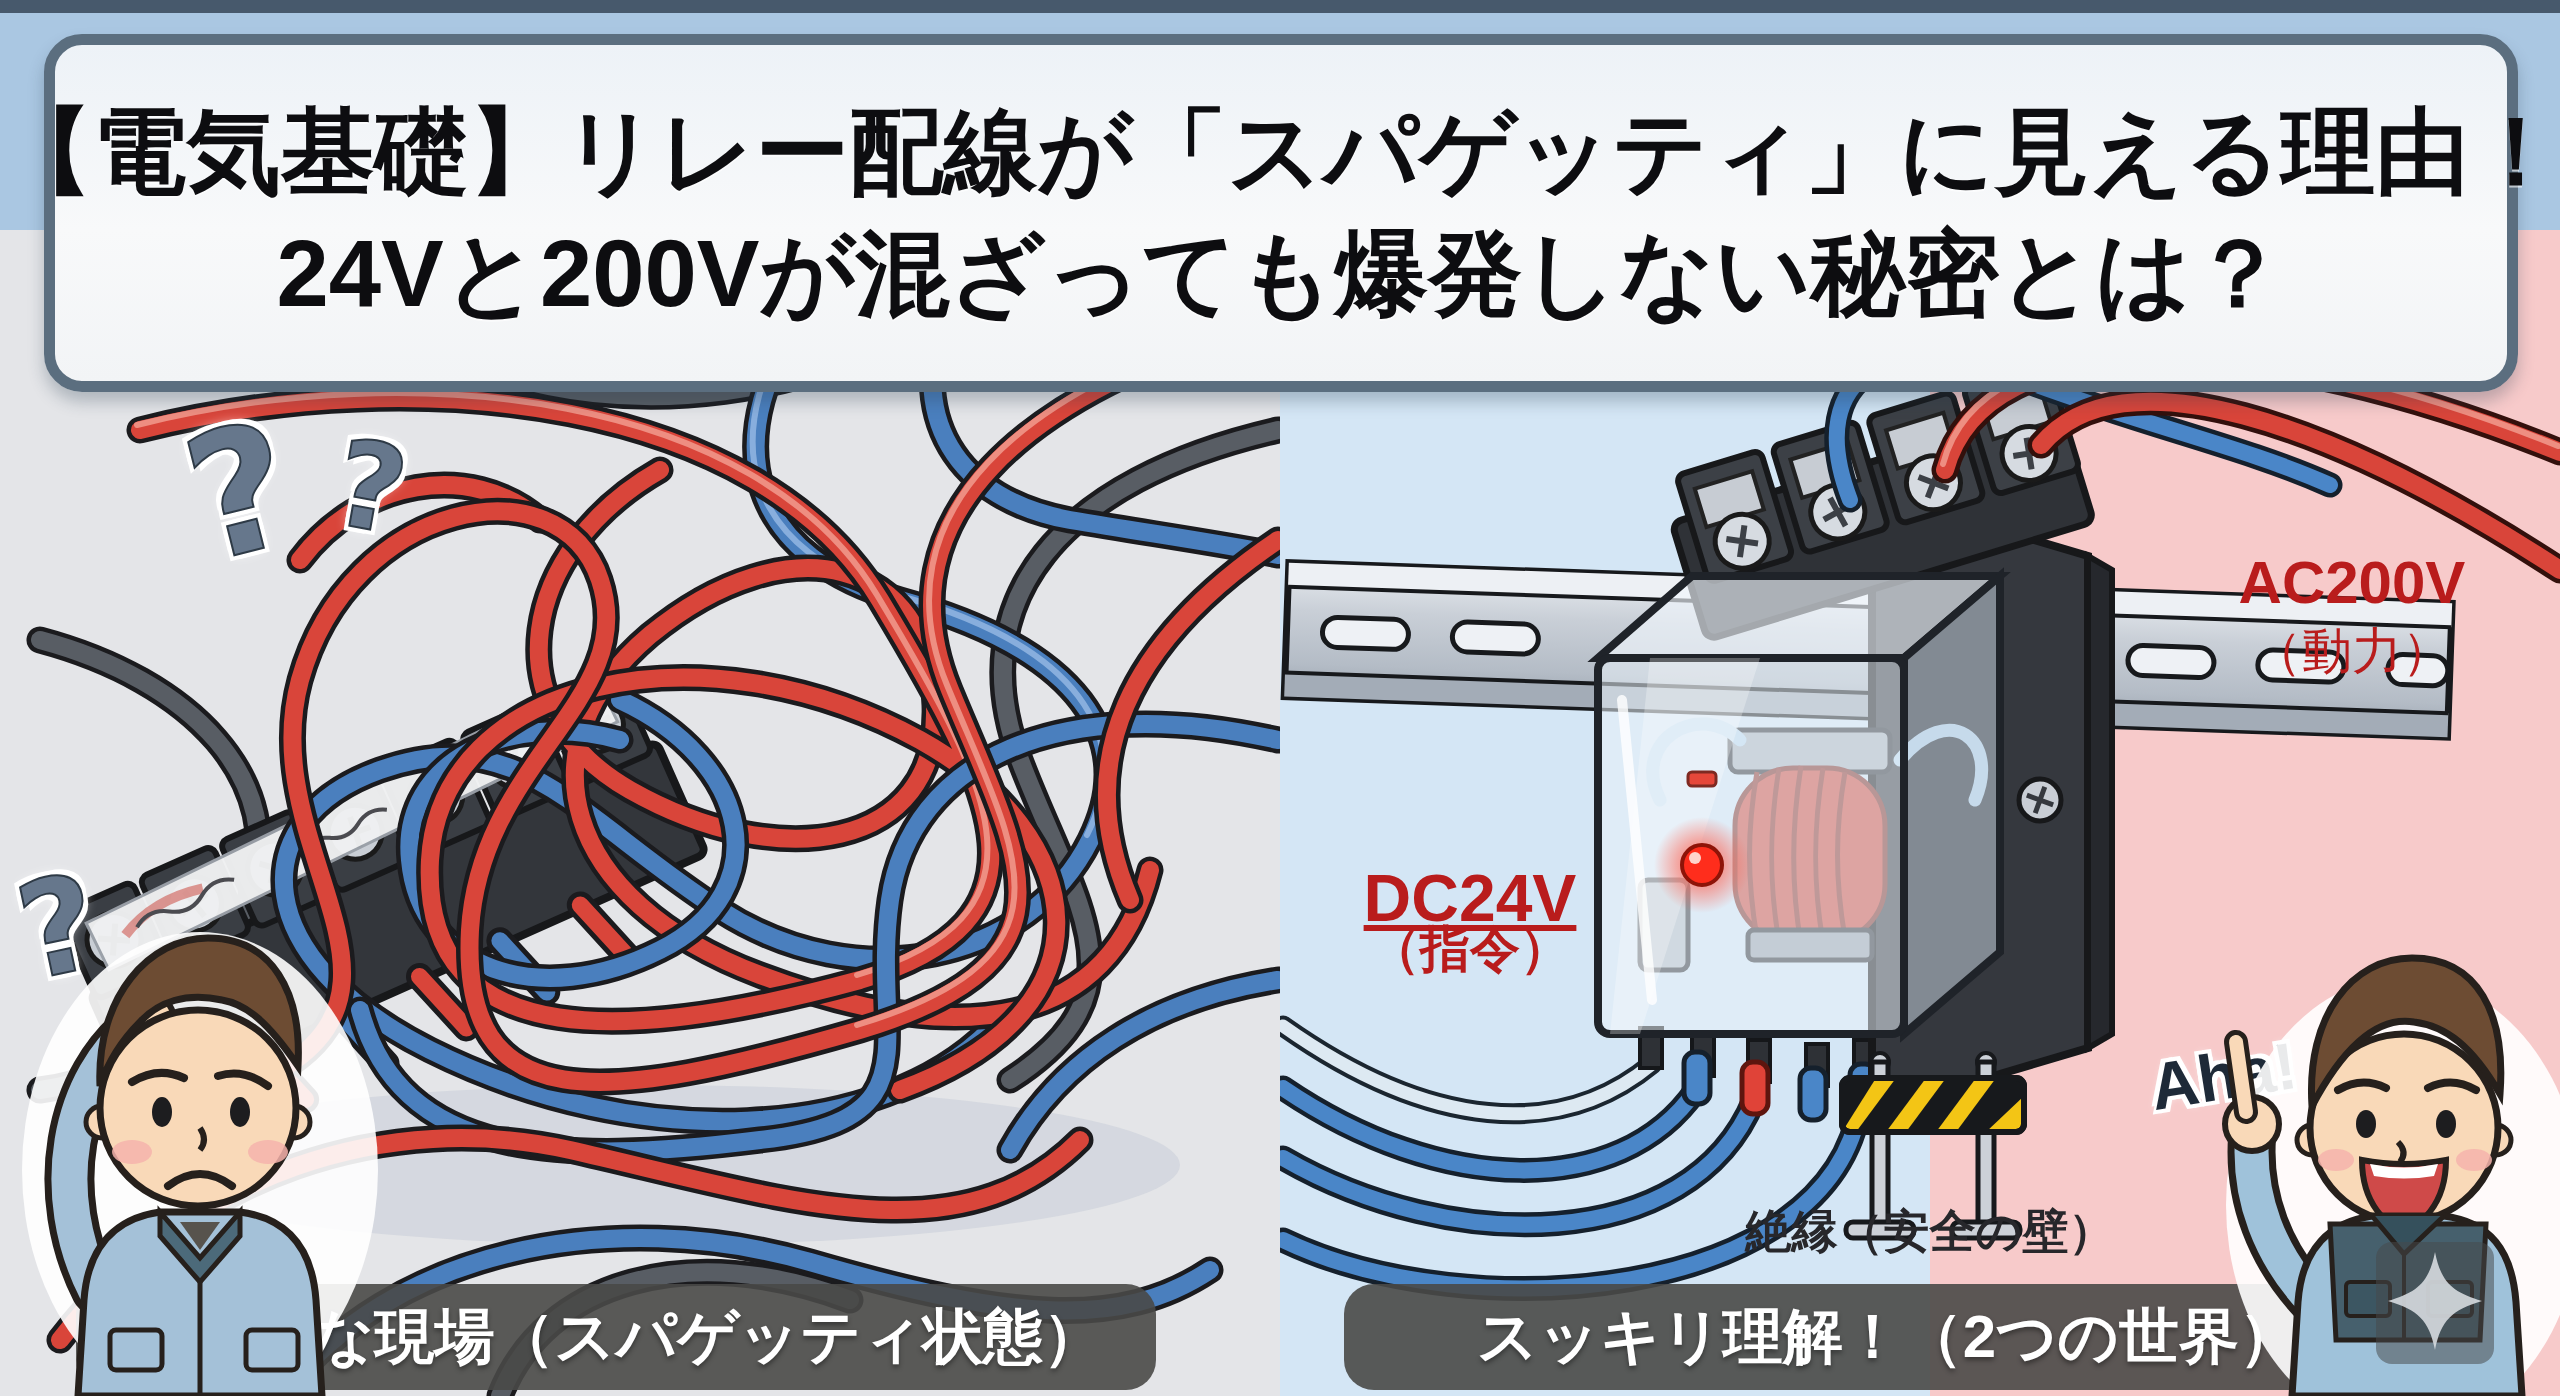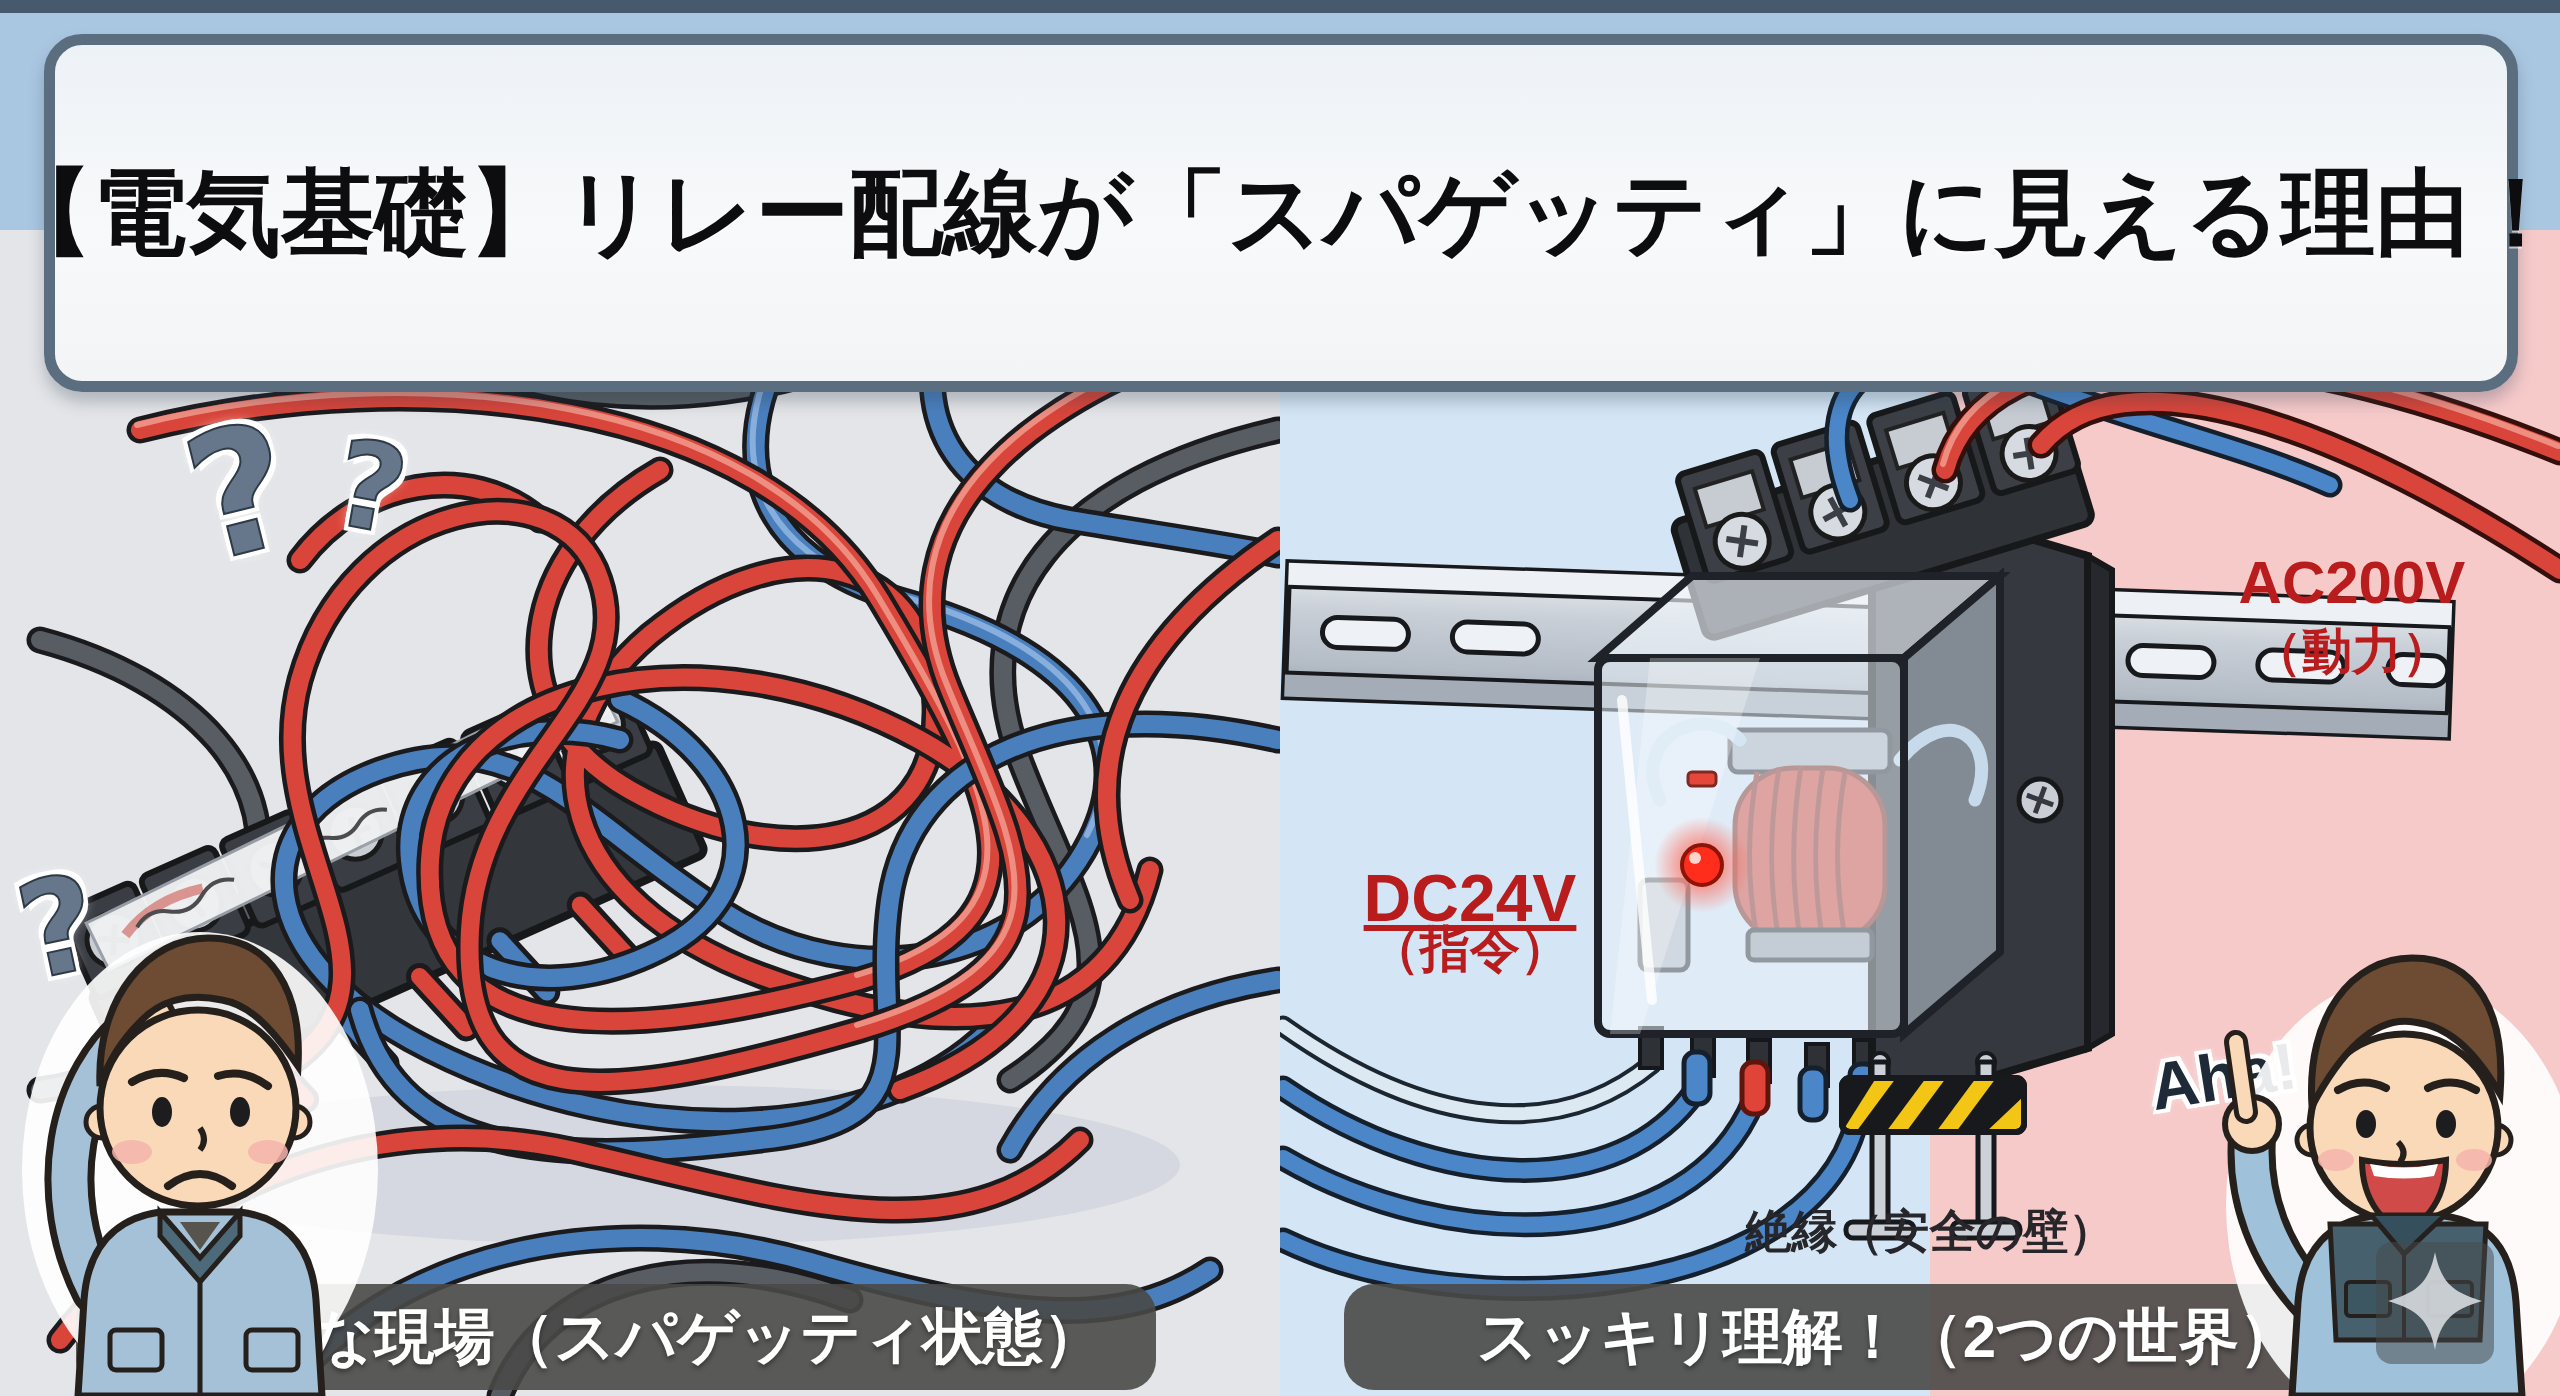--- a/index.html
+++ b/index.html
@@ -19,21 +19,21 @@
            border-radius:30px;color:#fff;font-size:60px;font-weight:800;z-index:2;
            display:flex;align-items:center;justify-content:center;white-space:nowrap;
            text-shadow:0 3px 5px rgba(0,0,0,.4);}
   #capL{left:76px;width:1080px;}
   #capR{left:1344px;width:1088px;}
   
   .flabel{position:absolute;z-index:3;font-weight:900;color:#b91c1c;white-space:nowrap;text-align:center;}
   #dcv{left:1330px;top:860px;width:280px;font-size:66px;text-decoration:underline;}
   #dcr{left:1330px;top:916px;width:280px;font-size:50px;font-weight:800;}
   #acv{left:2212px;top:548px;width:280px;font-size:60px;}
-  #acr{left:2212px;top:618px;width:280px;font-size:50px;font-weight:700;}
+  #acr{left:2212px;top:618px;width:280px;font-size:50px;font-weight:400;}
   #ins{left:1735px;top:1178px;width:390px;font-size:46px;font-weight:800;color:#27272b;margin-top:23px;}
   #aha{left:2150px;top:1038px;font-size:66px;color:#1e2a38;transform:rotate(-9deg);
        text-shadow:-4px -4px 0 #fff,4px -4px 0 #fff,-4px 4px 0 #fff,4px 4px 0 #fff,0 0 10px #fff;}
   .qmark{position:absolute;z-index:3;font-family:"DejaVu Sans",sans-serif;font-weight:900;color:#66778c;
          -webkit-text-stroke:2px #2e3a46;
          text-shadow:-5px -5px 0 #fff,5px -5px 0 #fff,-5px 5px 0 #fff,5px 5px 0 #fff,0 0 14px #fff;}
   #qm1{left:190px;top:392px;font-size:172px;transform:rotate(-14deg);}
   #qm2{left:336px;top:418px;font-size:120px;transform:rotate(10deg);}
   #qm3{left:20px;top:850px;font-size:132px;transform:rotate(-12deg);}
   #chars{z-index:3;pointer-events:none;}
@@ -303,20 +303,21 @@
           <polygon points="1946,1078 1976,1078 1936,1132 1906,1132" fill="#17191c"></polygon>
           <polygon points="1996,1078 2024,1078 2024,1096 1986,1132 1956,1132" fill="#17191c"></polygon>
         </g>
         <rect x="1842" y="1078" width="182" height="54" rx="8" fill="none" stroke="#17191c" stroke-width="6"></rect>
       </g>
     </g>
   </svg>
 
   <div class="banner">
     <div class="line">【電気基礎】リレー配線が「スパゲッティ」に見える理由！</div>
+    <div class="line">24Vと200Vが混ざっても爆発しない秘密とは？</div>
   </div>
 
   <span class="qmark" id="qm1">?</span>
   <span class="qmark" id="qm2">?</span>
   <span class="qmark" id="qm3">?</span>
 
   <div class="flabel" id="dcv">DC24V</div>
   <div class="flabel" id="dcr">（指令）</div>
   <div class="flabel" id="acv">AC200V</div>
   <div class="flabel" id="acr">（動力）</div>

